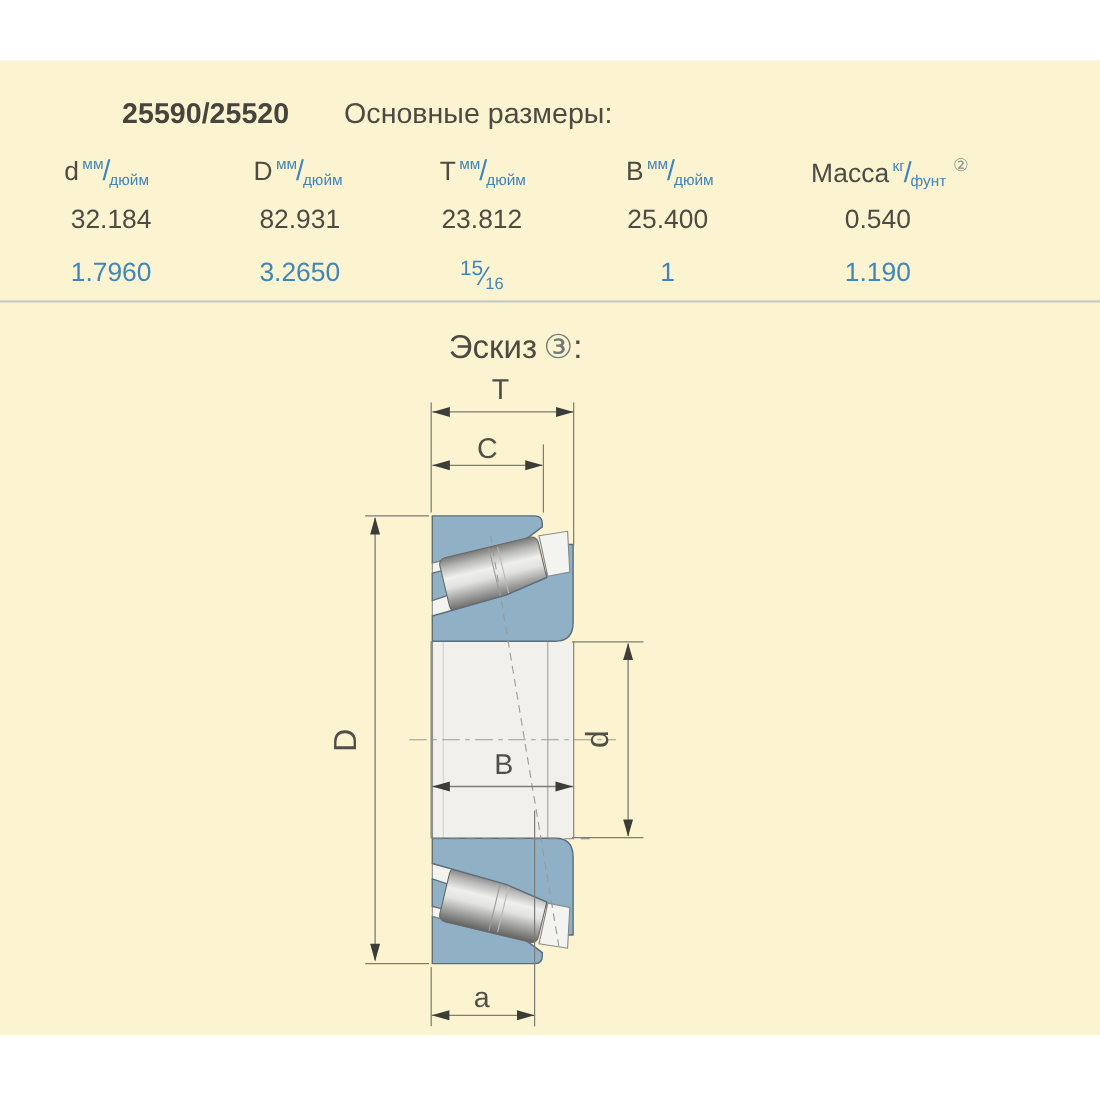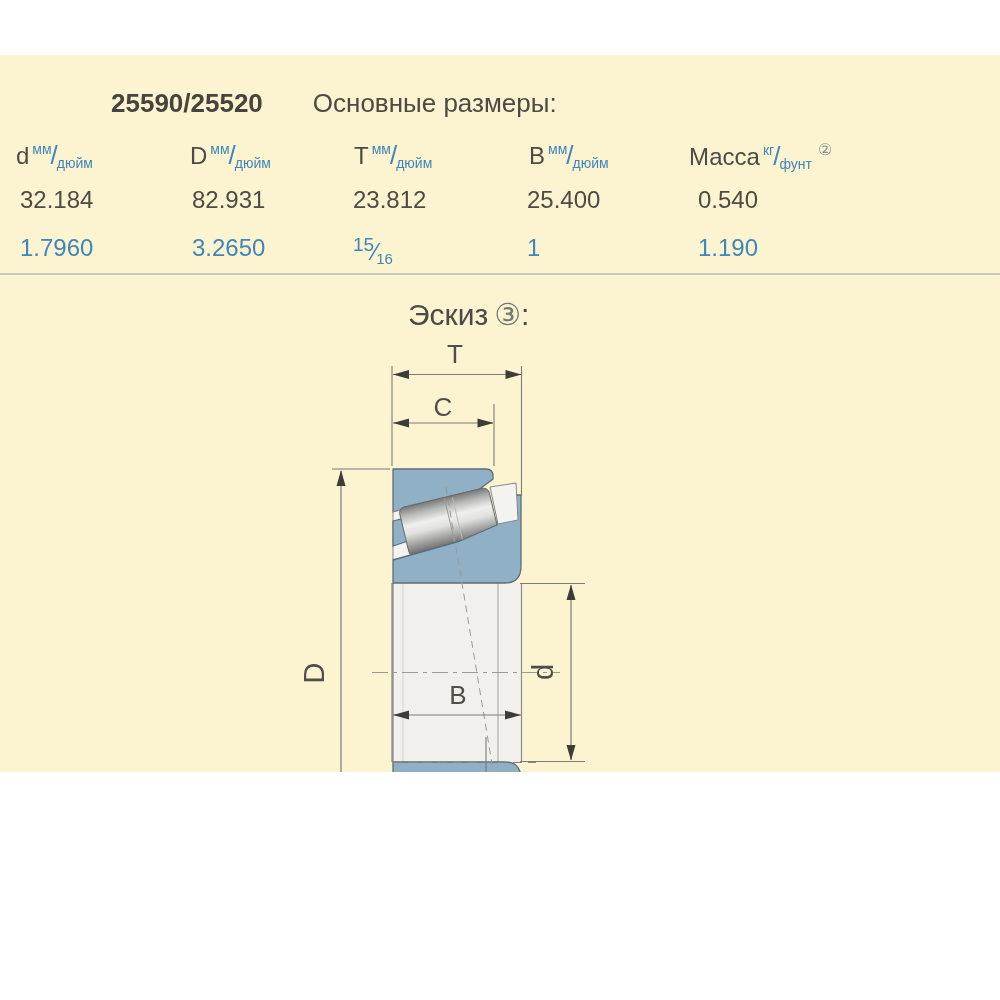--- a/index.html
+++ b/index.html
@@ -1,23 +1,23 @@
 <!DOCTYPE html>
 <html><head>
 <meta charset="utf-8">
 <style>
   html,body{margin:0;padding:0;}
-  .page{position:relative;width:1000px;height:772px;background:#ffffff;overflow:hidden;
+  .page{position:relative;width:1000px;height:1000px;background:#ffffff;overflow:hidden;
         font-family:"Liberation Sans",sans-serif;}
   .panel{position:absolute;left:0;top:55px;width:100%;height:886px;background:#fcf3d1;}
   .divider{position:absolute;left:0;top:273px;width:100%;height:2px;background:#c9c9c5;}
   .title-row{position:absolute;top:88px;left:0;width:100%;font-size:26px;color:#4b4a43;white-space:nowrap;}
   .part{margin-left:111px;font-weight:bold;color:#45443d;}
   .main-title{margin-left:50px;}
-  .cell{position:absolute;text-align:left;white-space:nowrap;font-size:24px;color:#4c4b44;}
+  .cell{position:absolute;text-align:center;white-space:nowrap;font-size:24px;color:#4c4b44;}
   
   .c1{left:20px;width:162px}.c2{left:192px;width:161px}.c3{left:353px;width:170px}
   .c4{left:527px;width:160px}.c5{left:698px;width:200px}
   
   .hc1{left:16px;width:162px}.hc2{left:190px;width:162px}.hc3{left:354px;width:170px}
   .hc4{left:529px;width:160px}.hc5{left:689px;width:240px}
   .rh{top:140px}.r1{top:186px}.r2{top:234px}
   .blue{color:#3f86ba;}
   .sym{font-size:24px;color:#4c4b44;margin-right:3px;}
   .u-top{font-size:14px;color:#3f86ba;vertical-align:10px;}

